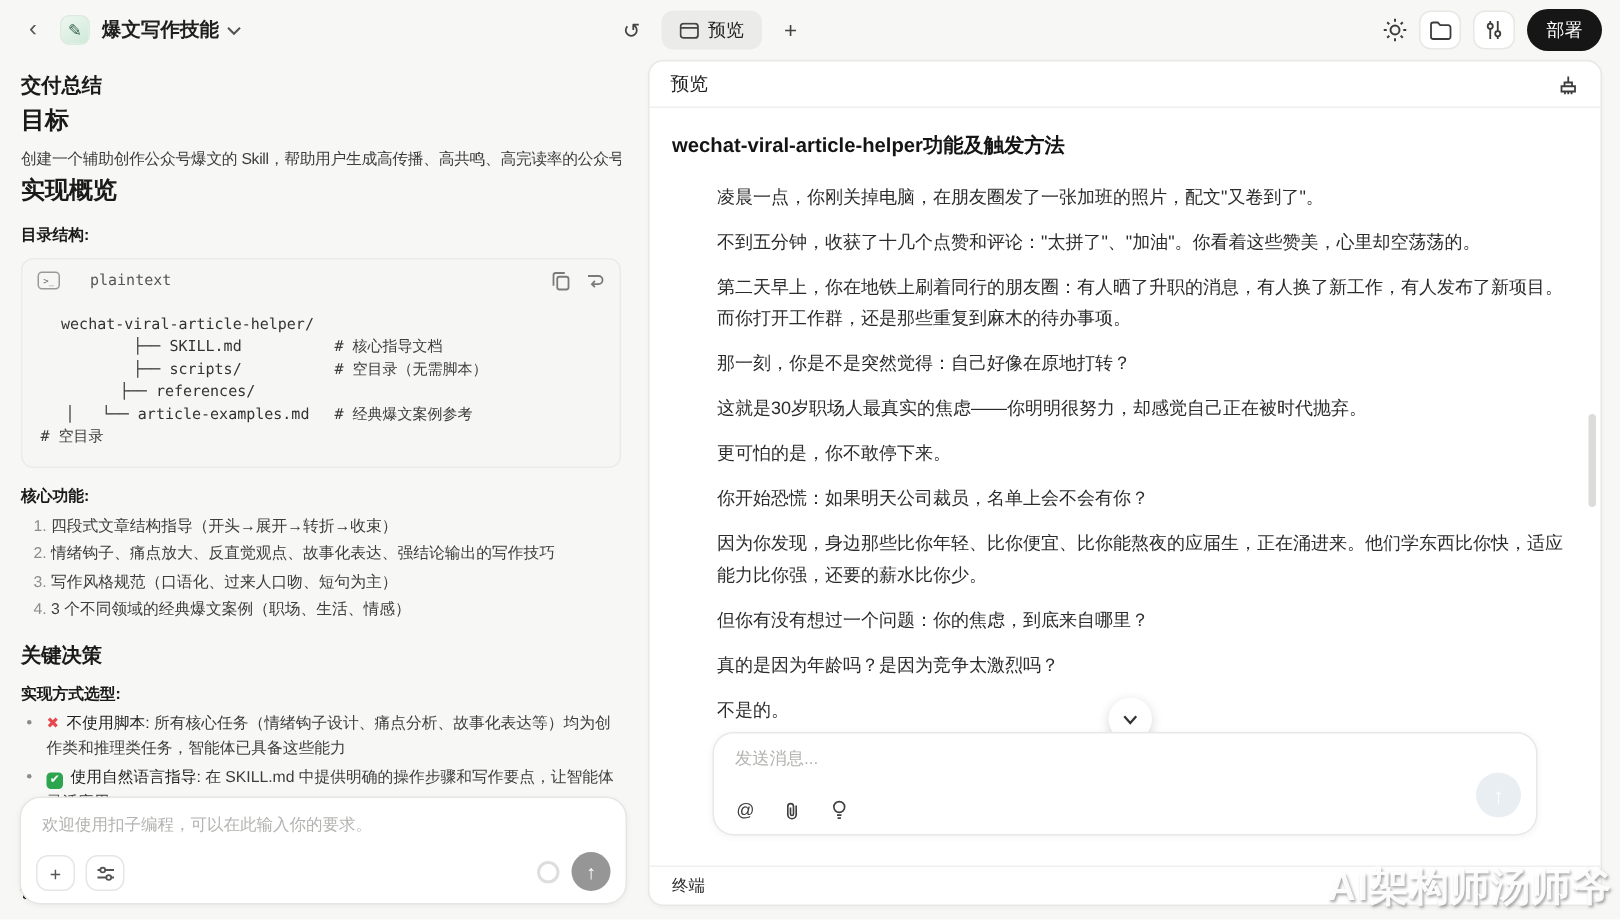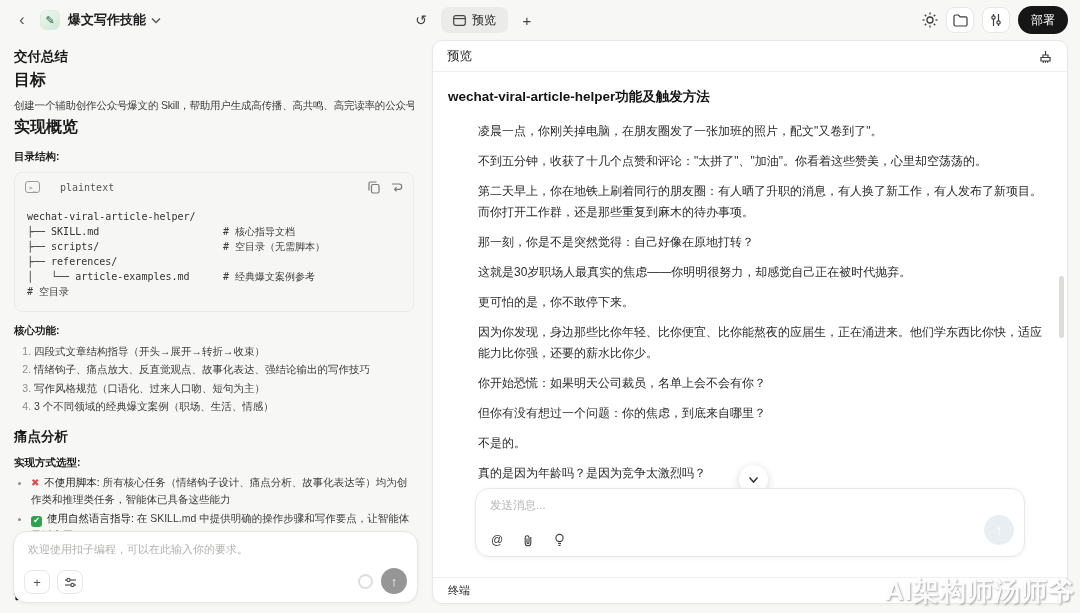--- a/index.html
+++ b/index.html
@@ -32,21 +32,21 @@
   .lp-label { font-size:10.5px; font-weight:700; color:#1a1a1a; margin-top:12px; }
   .lp-p { font-size:10.5px; color:#3d3d3d; margin-top:8px; white-space:nowrap; overflow:hidden; letter-spacing:-0.2px; }
   
   .codeblock { margin-top:8px; background:#f6f6f4; border:1px solid #ebebe9; border-radius:8px; overflow:hidden; }
   .cb-head { height:28px; display:flex; align-items:center; padding:0 10px; gap:20px; }
   .term-chip { width:15px; height:12px; border:1px solid #9a9a98; border-radius:3px; font-family:"DejaVu Sans Mono",monospace; font-size:6px; color:#6a6a68; display:flex; align-items:center; justify-content:center; letter-spacing:0; }
   .cb-lang { font-family:"DejaVu Sans Mono",monospace; font-size:10px; color:#555; }
   .cb-icons { margin-left:auto; display:flex; gap:10px; align-items:center; }
   .cb-body { padding:8px 12px 12px 12px; font-family:"DejaVu Sans Mono",monospace; font-size:10px; color:#333; }
   .cb-line { display:flex; line-height:15px; }
-  .cb-line .t { white-space:pre; width:196px; flex:none; }
+  .cb-line .t { white-space:pre; width:196px; flex:none;text-align:center; }
   .cb-line .c { white-space:pre; color:#3d3d3d; }
   
   ol.features { margin:4px 0 0 0; padding-left:20px; }
   ol.features li { font-size:10.5px; color:#3d3d3d; line-height:1.75; }
   ol.features li::marker { color:#8c8c8a; }
   ul.impl { margin:4px 0 0 0; padding-left:17px; list-style:disc; }
   ul.impl li { font-size:10.5px; color:#3d3d3d; line-height:1.6; margin-top:3px; }
   ul.impl li::marker { color:#8c8c8a; }
   .x-glyph { color:#e5484d; font-weight:700; font-size:10px; margin-right:2px; }
   .check-glyph { display:inline-flex; width:11px; height:11px; border-radius:3px; background:#2da44e; color:#fff; font-size:8px; align-items:center; justify-content:center; margin-right:2px; vertical-align:-1px; }
@@ -199,21 +199,21 @@
   </div>
 
   <div class="lp-label">核心功能:</div>
   <ol class="features">
     <li>四段式文章结构指导（开头→展开→转折→收束）</li>
     <li>情绪钩子、痛点放大、反直觉观点、故事化表达、强结论输出的写作技巧</li>
     <li>写作风格规范（口语化、过来人口吻、短句为主）</li>
     <li>3 个不同领域的经典爆文案例（职场、生活、情感）</li>
   </ol>
 
-  <div class="lp-h1" style="margin-top:12px">痛点分析</div>
+  <div class="lp-h1" style="margin-top:12px">关键决策</div>
   <div class="lp-label" style="margin-top:10px">实现方式选型:</div>
   <ul class="impl">
     <li><span class="x-glyph">✖</span> <span class="impl-label">不使用脚本:</span> <span>所有核心任务（情绪钩子设计、痛点分析、故事化表达等）均为创作类和推理类任务，智能体已具备这些能力</span></li>
     <li><span class="check-glyph">✔</span> <span class="impl-label">使用自然语言指导:</span> <span>在 SKILL.md 中提供明确的操作步骤和写作要点，让智能体灵活应用</span></li>
     <li><span class="check-glyph">✔</span> <span class="impl-label">提供案例参考:</span> <span>在 references/ 中提供 3 个经典爆文案例，标注关键写作要素，便于学习和借鉴</span></li>
   </ul>
   <div class="lp-label" style="margin-top:8px">设计原则:</div>
 
   <div class="left-composer">
     <div class="lc-ph">欢迎使用扣子编程，可以在此输入你的要求。</div>
@@ -257,25 +257,25 @@
   </div>
 
   <div class="pv-body">
     <div class="art-title">wechat-viral-article-helper功能及触发方法</div>
     <div class="art-p">凌晨一点，你刚关掉电脑，在朋友圈发了一张加班的照片，配文"又卷到了"。</div>
     <div class="art-p">不到五分钟，收获了十几个点赞和评论："太拼了"、"加油"。你看着这些赞美，心里却空荡荡的。</div>
     <div class="art-p">第二天早上，你在地铁上刷着同行的朋友圈：有人晒了升职的消息，有人换了新工作，有人发布了新项目。而你打开工作群，还是那些重复到麻木的待办事项。</div>
     <div class="art-p">那一刻，你是不是突然觉得：自己好像在原地打转？</div>
     <div class="art-p">这就是30岁职场人最真实的焦虑——你明明很努力，却感觉自己正在被时代抛弃。</div>
     <div class="art-p">更可怕的是，你不敢停下来。</div>
+    <div class="art-p">你开始恐慌：如果明天公司裁员，名单上会不会有你？</div>
     <div class="art-p">因为你发现，身边那些比你年轻、比你便宜、比你能熬夜的应届生，正在涌进来。他们学东西比你快，适应能力比你强，还要的薪水比你少。</div>
-    <div class="art-p">你开始恐慌：如果明天公司裁员，名单上会不会有你？</div>
     <div class="art-p">但你有没有想过一个问题：你的焦虑，到底来自哪里？</div>
+    <div class="art-p">真的是因为年龄吗？是因为竞争太激烈吗？</div>
     <div class="art-p">不是的。</div>
-    <div class="art-p">真的是因为年龄吗？是因为竞争太激烈吗？</div>
     <div class="art-p">你的焦虑，是因为你把"忙碌"当成了"成长"，把"稳定"当成了"安全"。</div>
 
   </div>
 
   <div class="scrollbar-thumb"></div>
 
   <button class="scroll-down-btn">
     <svg class="ic" width="11" height="8" viewBox="0 0 11 8">
         <polyline points="1.5,1.5 5.5,6 9.5,1.5" fill="none" stroke="#333" stroke-width="1.5"></polyline>
       </svg>

